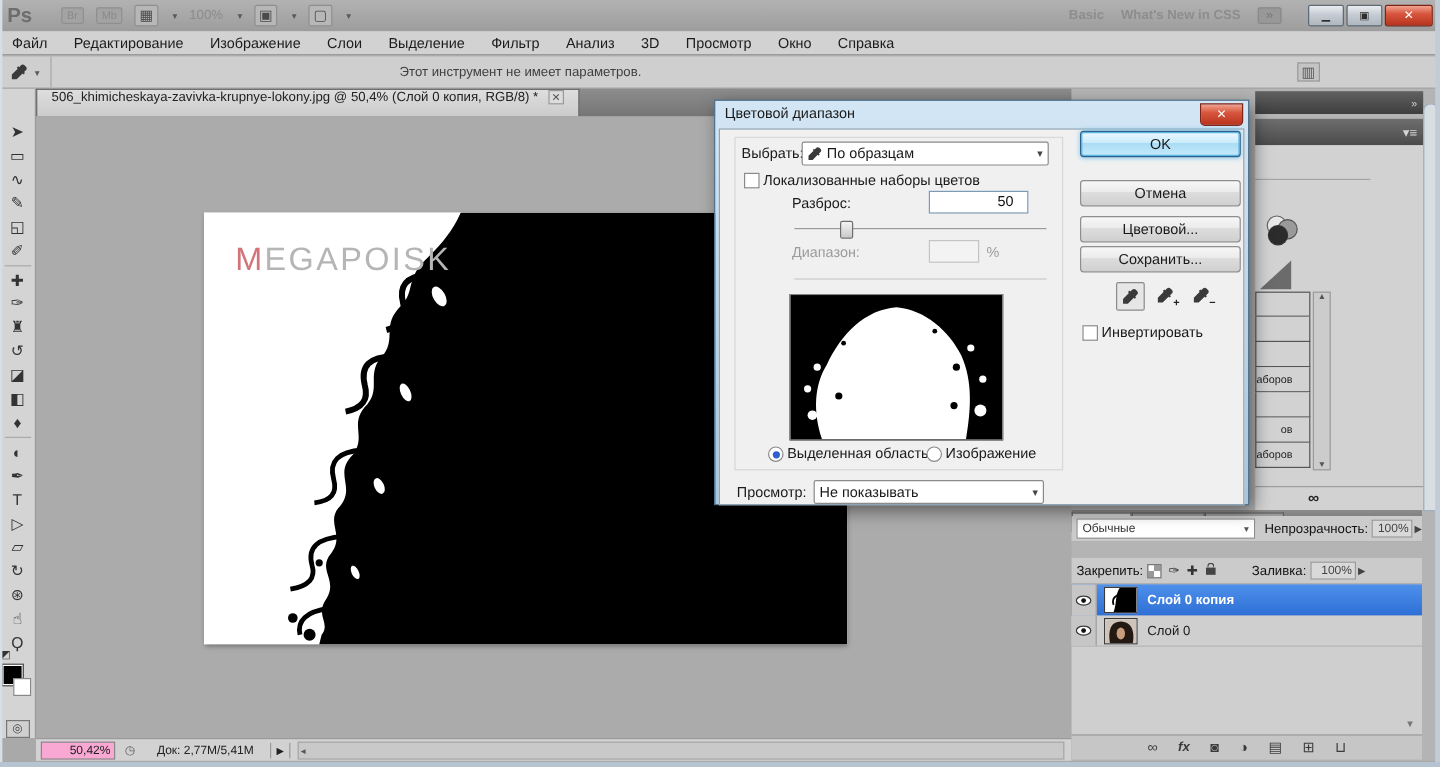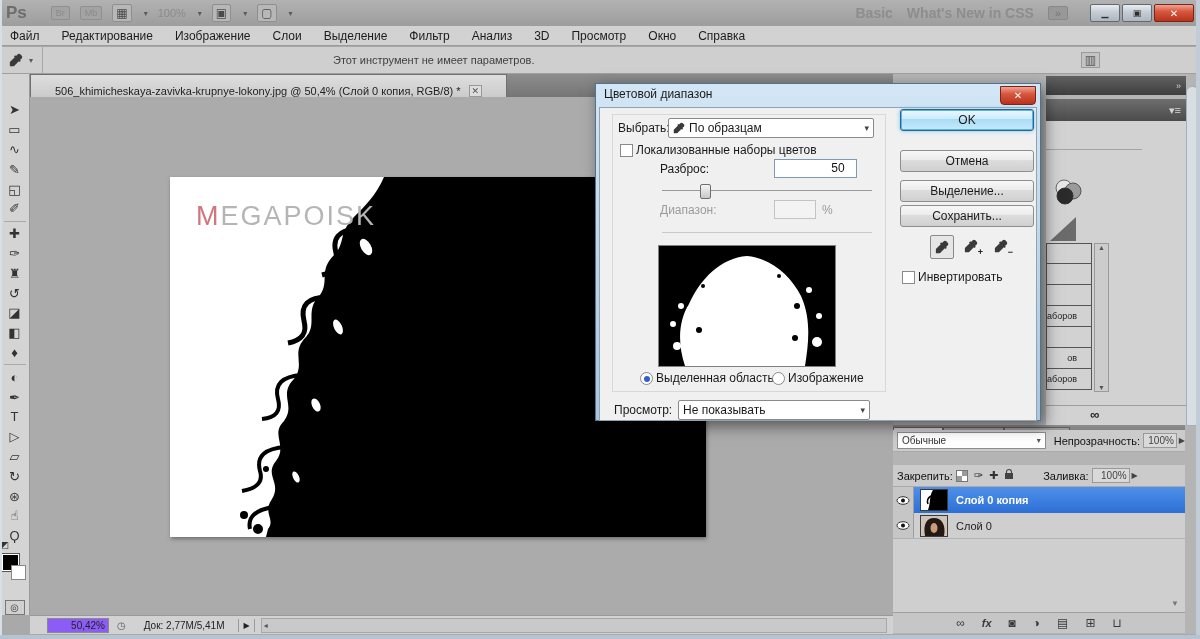--- a/index.html
+++ b/index.html
@@ -11,21 +11,21 @@
   #appbar{left:0;top:0;width:1200px;height:26px;background:linear-gradient(#b2b2b2,#9d9d9d);
           display:flex;align-items:center;gap:10px;padding:0 6px;box-sizing:border-box;}
   .ps-logo{font-weight:bold;font-size:17px;color:#6d6d6d;letter-spacing:0;margin-right:14px;}
   .mini-btn{font-size:9px;color:#8a8a8a;border:1px solid #8f8f8f;border-radius:2px;
             padding:1px 4px;background:#a3a3a3;}
   .bar-ic{font-size:12px;color:#4a4a4a;border:1px solid #8f8f8f;background:#b7b7b7;
           padding:1px 3px;border-radius:2px;}
   .dd-arrow{font-size:8px;color:#5a5a5a;margin-left:2px;}
   .bar-zoom{font-size:11px;color:#8b8b8b;}
   .appbar-right{margin-left:auto;display:flex;align-items:center;gap:14px;}
-  .ws-label{font-size:14px;color:#8d8d8d;font-weight:bold;}
+  .ws-label{font-size:11px;color:#8d8d8d;font-weight:bold;}
   .ovf-btn{font-size:11px;color:#777;background:#989898;border:1px solid #888;
            padding:0 6px;border-radius:2px;}
   .win-btns{display:flex;gap:2px;margin-left:8px;}
   .win-btn{width:28px;height:16px;border:1px solid #5e6b75;border-radius:2px;
            background:linear-gradient(#e9edf1,#c6ccd3 45%,#aeb6bf);display:flex;
            align-items:center;justify-content:center;font-size:9px;color:#2d2d2d;}
   .win-btn.close{width:38px;background:linear-gradient(#f0a491,#d8573f 40%,#b8331d);
                  border-color:#7c2416;color:#fff;font-weight:bold;font-size:10px;}
   #menubar{left:0;top:26px;width:1200px;height:20px;background:#d2d2d2;
            border-bottom:1px solid #9b9b9b;display:flex;align-items:center;gap:22px;
@@ -35,21 +35,21 @@
               border-bottom:1px solid #9f9f9f;display:flex;align-items:center;box-sizing:border-box;}
   .opt-tool{width:42px;height:100%;border-right:1px solid #a8a8a8;display:flex;
             align-items:center;justify-content:center;gap:4px;}
   .opt-msg{font-size:11px;color:#3f3f3f;margin-left:290px;}
   .opt-panel-toggle{margin-left:auto;margin-right:100px;font-size:12px;color:#555;
                     border:1px solid #9a9a9a;background:#c4c4c4;padding:0 3px;}
   
   #tabstrip{left:30px;top:74px;width:863px;height:23px;background:linear-gradient(#8d8d8d,#757575);
             display:flex;align-items:flex-end;}
   .doctab{height:22px;background:linear-gradient(#dedede,#cbcbcb);border:1px solid #6f6f6f;
-          border-bottom:none;display:flex;align-items:flex-end;gap:8px;padding:0 24px;
+          border-bottom:none;display:flex;align-items:flex-start;gap:8px;padding:0 12px;
           font-size:11px;color:#222;}
   .tab-close{font-size:9px;color:#555;border:1px solid #999;background:#ddd;
              padding:0 2px;line-height:10px;}
   
   #toolbar{left:0;top:74px;width:30px;height:541px;background:#d4d4d4;
            border-right:1px solid #9a9a9a;box-sizing:border-box;display:flex;
            flex-direction:column;align-items:center;padding-top:26px;}
   .tool{height:23px;width:100%;display:flex;align-items:center;justify-content:center;
         font-size:13px;color:#333;}
   .tool-sep{width:22px;height:1px;background:#aaa;margin:2px 0;}
@@ -64,22 +64,22 @@
   
   #workspace{left:30px;top:97px;width:863px;height:518px;background:#ababab;overflow:hidden;}
   #canvas{position:absolute;left:140px;top:80px;width:536px;height:360px;background:#fff;
           box-shadow:1px 2px 4px rgba(0,0,0,.35);}
   #watermark{position:absolute;left:26px;top:24px;font-size:27px;letter-spacing:2px;
              color:#b5b5b5;font-weight:400;}
   #watermark .wm-m{color:#d2747c;}
   
   #statusbar{left:30px;top:615px;width:863px;height:19px;background:#d2d2d2;
              border-top:1px solid #9a9a9a;display:flex;align-items:center;box-sizing:border-box;}
-  .st-zoom{width:54px;height:13px;background:#8b5cf6;border:1px solid #8a8a8a;font-size:10px;
-           color:#222;text-align:right;padding:0 3px;margin-left:17px;line-height:13px;}
+  .st-zoom{width:54px;height:13px;background:#f9a8d4;border:1px solid #8a8a8a;font-size:10px;
+           color:#222;text-align:right;padding:0 3px;margin-left:4px;line-height:13px;}
   .st-clock{font-size:10px;color:#666;margin-left:8px;}
   .st-doc{font-size:10px;color:#222;margin-left:18px;}
   .st-play{font-size:8px;color:#222;border-left:1px solid #9a9a9a;border-right:1px solid #9a9a9a;
            padding:2px 4px;margin-left:14px;}
   .st-scroll{flex:1;height:13px;background:#c9c9c9;border:1px solid #a7a7a7;margin:0 6px;
              display:flex;align-items:center;}
   .st-left-arrow{font-size:8px;color:#555;margin-left:2px;}
   
   #dockbg{left:893px;top:74px;width:307px;height:560px;background:#b4b4b4;}
   .dock-bar1{left:1046px;top:76px;width:140px;height:19px;
@@ -528,21 +528,21 @@
     <span class="dlg-label" style="left:188px;top:263px;">Изображение</span>
 
     <span class="dlg-label" style="left:14px;top:295px;">Просмотр:</span>
     <div class="dropdown" style="left:78px;top:292px;width:192px;">
       <span>Не показывать</span>
       <span class="dd-a">▾</span>
     </div>
 
     <div class="dlg-btn ok" style="top:1px;">OK</div>
     <div class="dlg-btn" style="top:42px;">Отмена</div>
-    <div class="dlg-btn" style="top:72px;">Выделение...</div>
+    <div class="dlg-btn" style="top:72px;">Цветовой...</div>
     <div class="dlg-btn" style="top:97px;">Сохранить...</div>
 
     <div class="dropper sel" style="left:330px;top:127px;">
       <svg width="14" height="14" viewBox="0 0 16 16">
           <path d="M9.7 1.6c.9-1 2.4-1 3.3-.1l1.5 1.5c.9.9.9 2.4-.1 3.3L12.6 8l.9.9-1.4 1.4-.9-.9-5.6 5.6H1v-4.6l5.6-5.6-.9-.9L7.1 2.5l.9.9 1.7-1.8z" fill="#3a3a3a"></path>
         </svg>
     </div>
     <div class="dropper" style="left:360px;top:127px;">
       <svg width="14" height="14" viewBox="0 0 16 16">
           <path d="M9.7 1.6c.9-1 2.4-1 3.3-.1l1.5 1.5c.9.9.9 2.4-.1 3.3L12.6 8l.9.9-1.4 1.4-.9-.9-5.6 5.6H1v-4.6l5.6-5.6-.9-.9L7.1 2.5l.9.9 1.7-1.8z" fill="#3a3a3a"></path>

